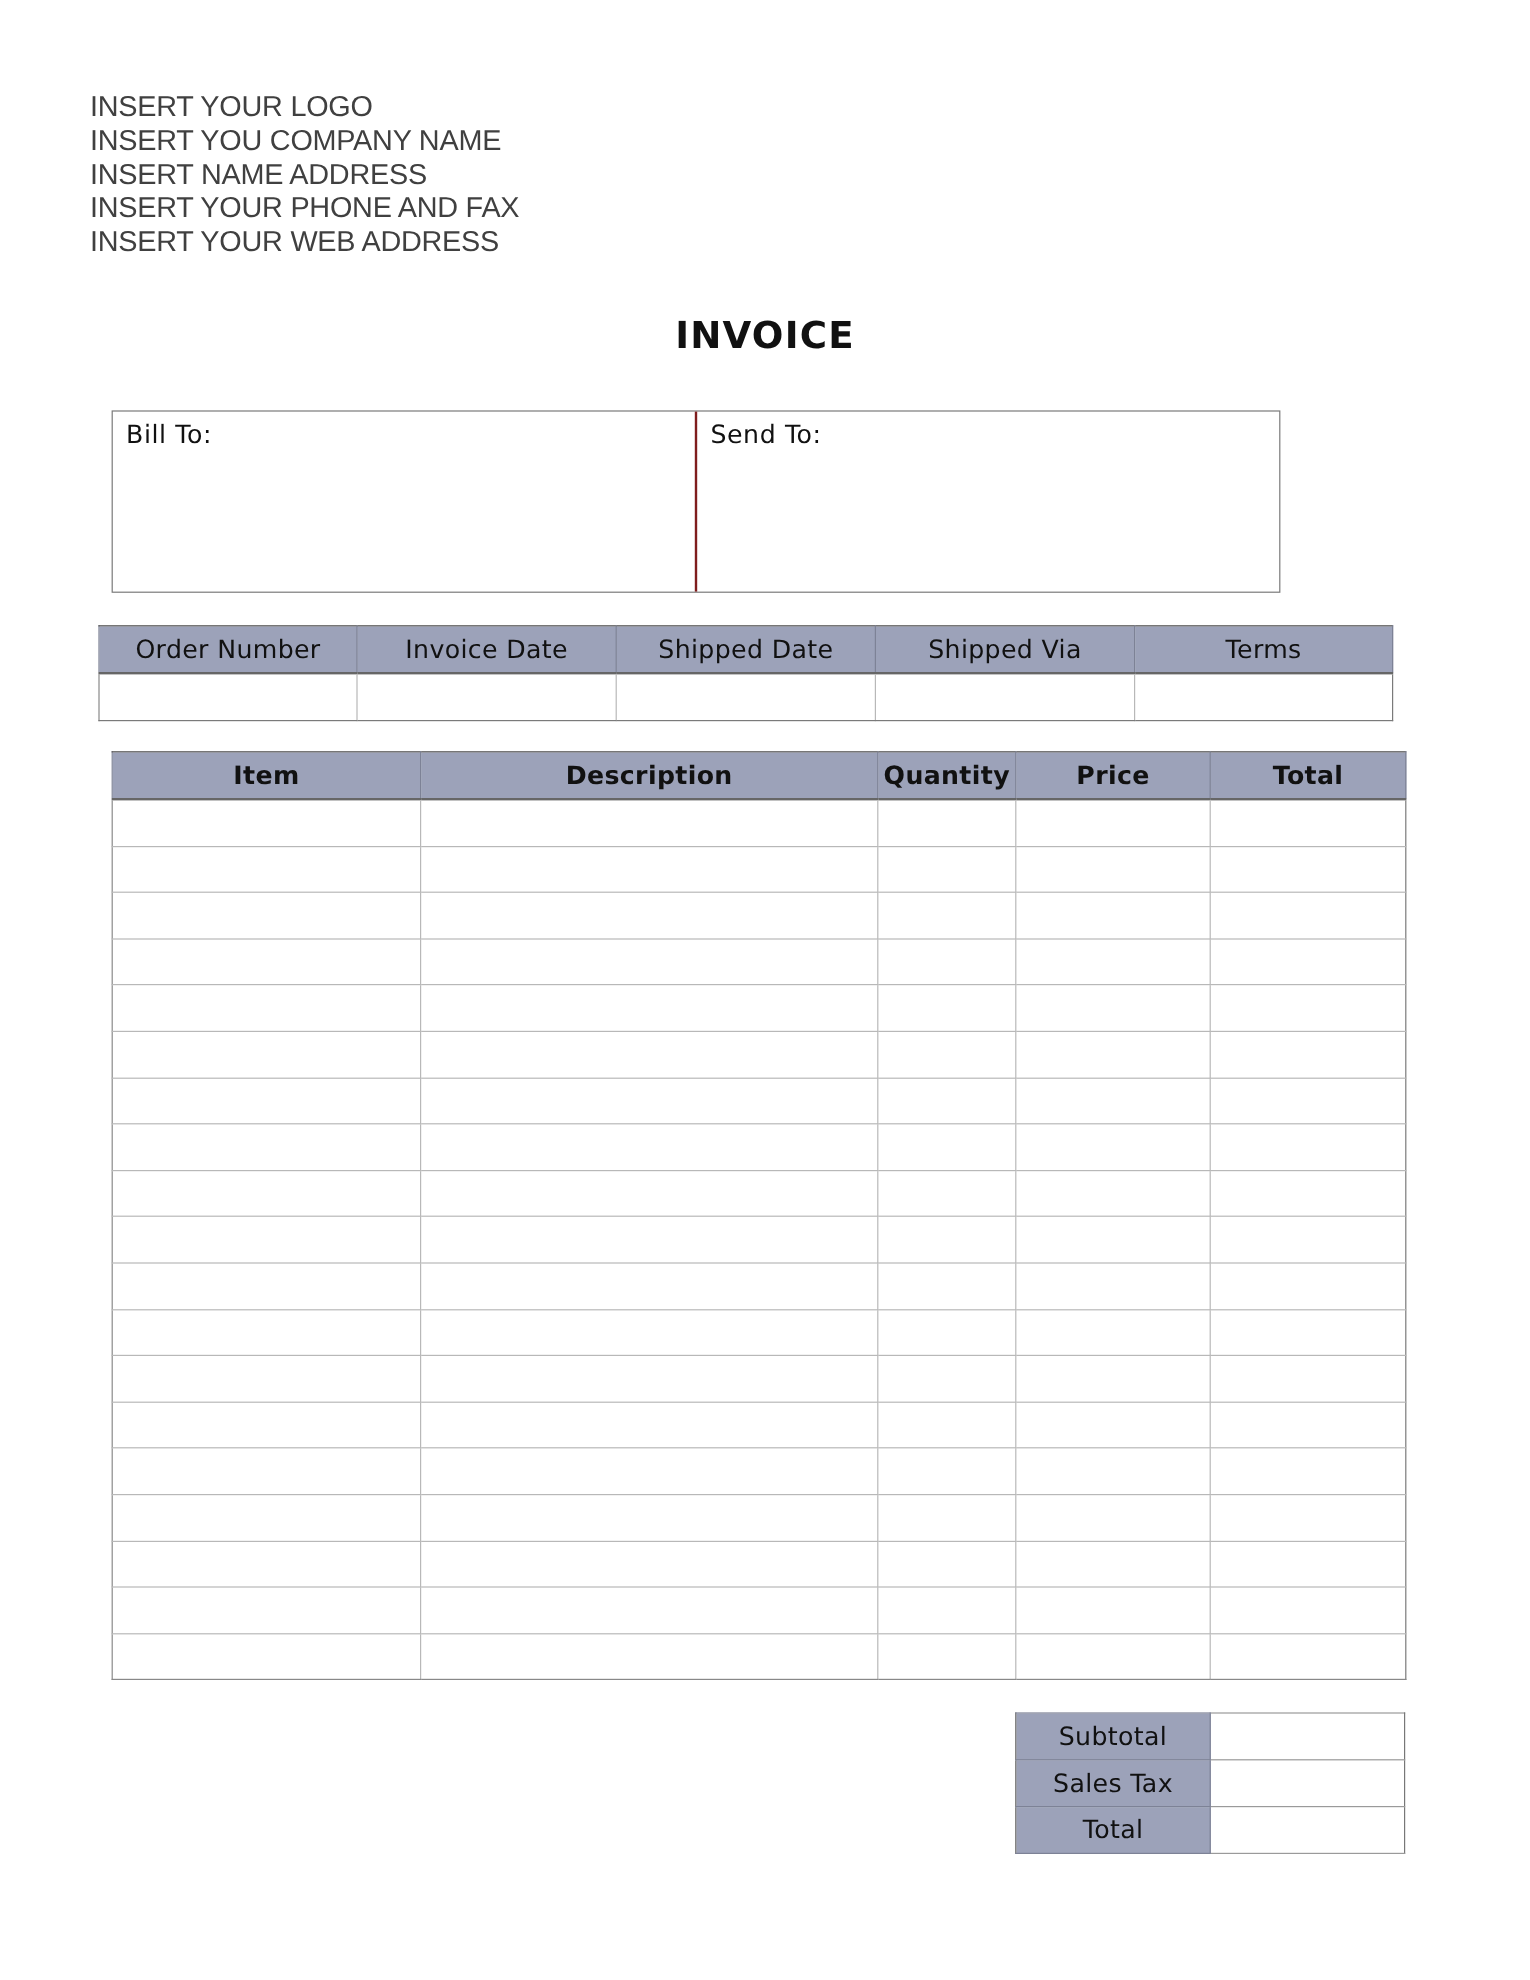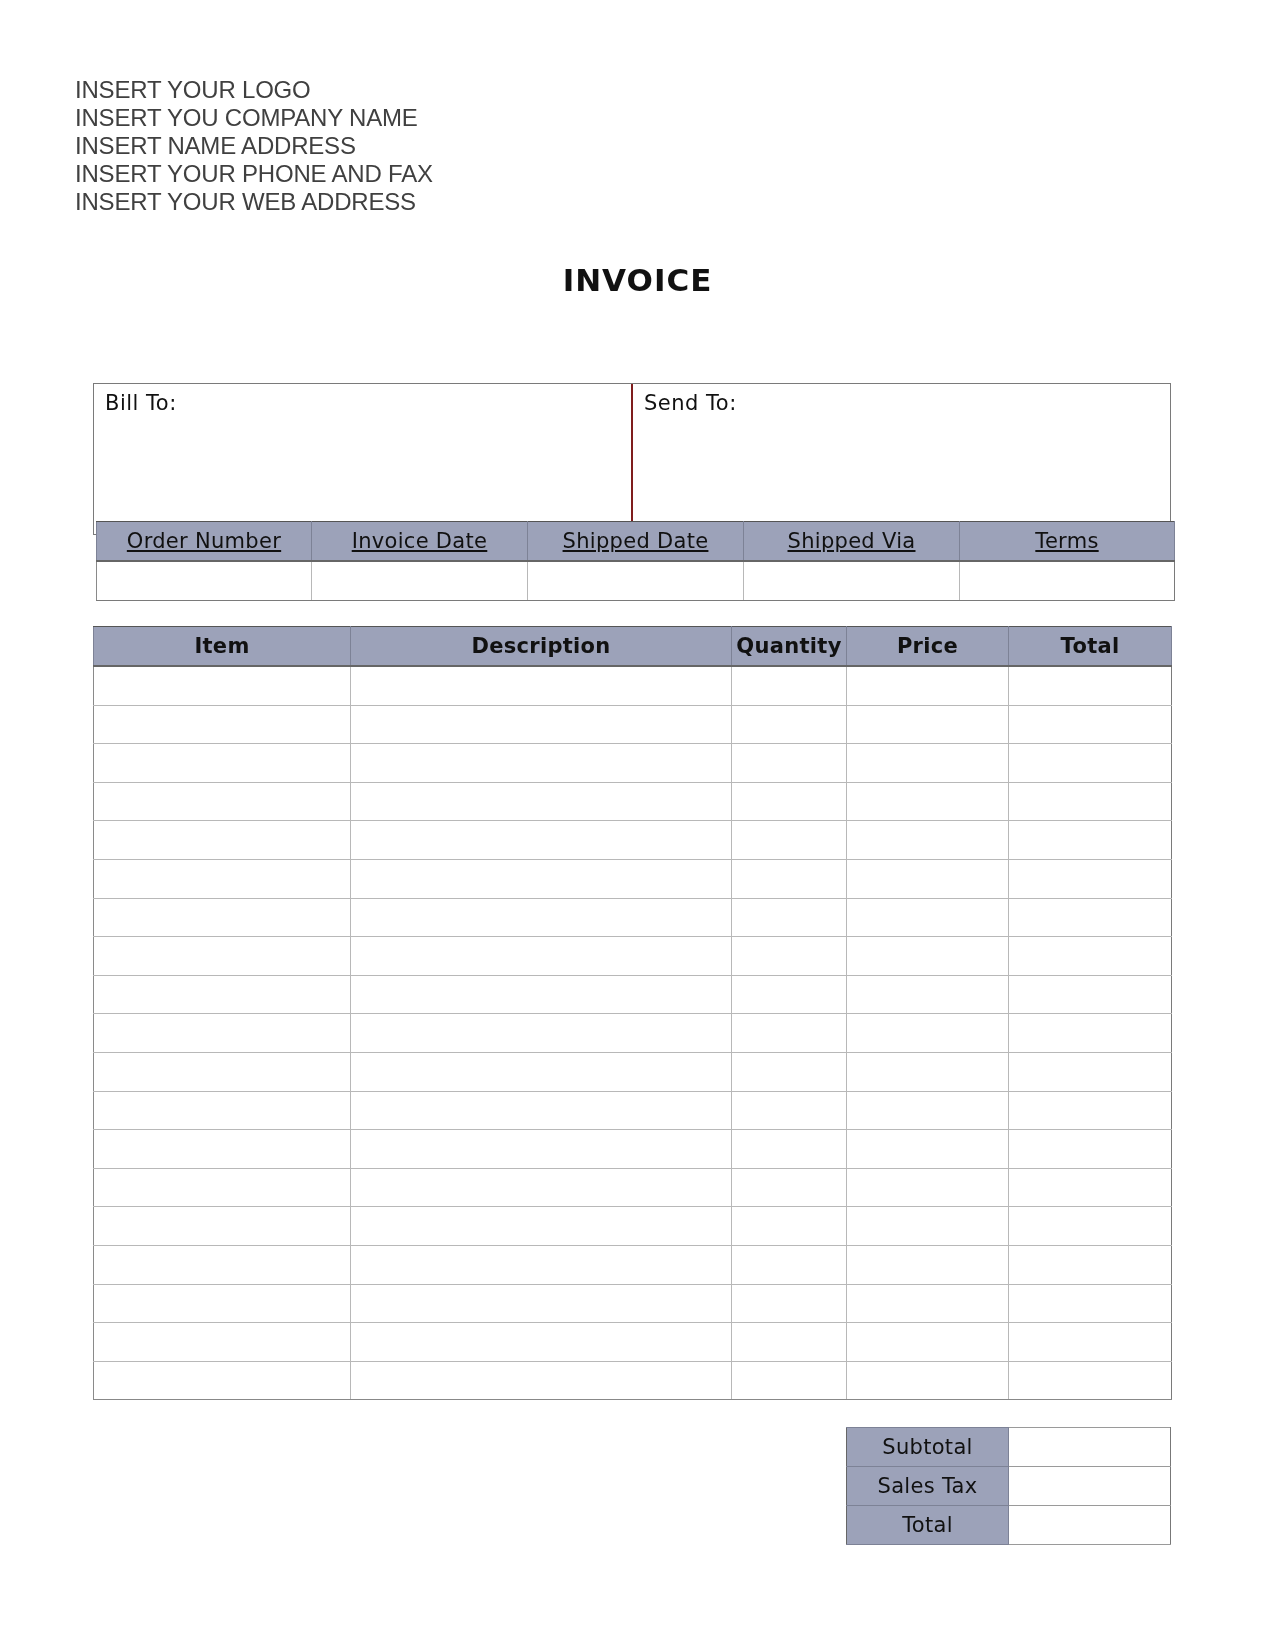--- a/index.html
+++ b/index.html
@@ -3,31 +3,31 @@
 <meta charset="utf-8">
 <style>
   html, body { margin:0; padding:0; background:#ffffff; }
   body { width:1275px; height:1650px; position:relative; overflow:hidden;
          font-family:"DejaVu Sans", sans-serif; color:#111; }
   .company { position:absolute; left:75px; top:76px; font-family:"Liberation Sans", sans-serif;
              font-size:24px; line-height:28px; color:#404040; letter-spacing:-0.2px; }
   .company div { white-space:nowrap; }
   .title { position:absolute; left:0; width:1275px; top:262px; text-align:center;
            font-family:"DejaVu Sans", sans-serif; font-weight:bold; font-size:31px; letter-spacing:1px; color:#111; }
-  .addr-box { position:absolute; left:93px; top:342px; width:1078px; height:152px;
-              border:1px solid #7a7a7a; display:flex; box-sizing:border-box;margin-top:41px; }
+  .addr-box { position:absolute; left:93px; top:342px; width:974px; height:152px;
+              border:1px solid #7a7a7a; display:flex; box-sizing:border-box; }
   .addr-cell { flex:1; position:relative; }
   .addr-cell + .addr-cell { border-left:2px solid #7f1d1d; }
   .addr-label { position:absolute; left:11px; top:7px; font-size:21px; letter-spacing:0.5px; color:#111; }
   table { border-collapse:collapse; position:absolute; table-layout:fixed; }
   th { background:#9ca2b9; font-weight:normal; font-size:21px; color:#111;
        border-left:1px solid #7d8296; border-right:1px solid #7d8296;
        border-top:1.5px solid #555; border-bottom:2px solid #666; padding:0; letter-spacing:0.3px; }
   td { border:1px solid #b8b8b8; padding:0; }
-  .order { left:96px; top:521px; width:1078px;text-decoration:underline; }
+  .order { left:82px; top:521px; width:1078px; }
   .order th { height:38px; }
   .order td { height:38px; border-bottom:1px solid #7a7a7a; }
   .order td:first-child, .items td:first-child { border-left:1px solid #8a8a8a; }
   .order td:last-child, .items td:last-child { border-right:1px solid #7a7a7a; }
   .items { left:93px; top:626px; width:1078px; }
   .items th { height:38px;font-weight:bold; }
   .items td { height:37.6px; }
   .items tr:last-child td { border-bottom:1.5px solid #888; }
   .totals { left:846px; top:1427px; width:324px; }
   .totals th { height:38px; border:1px solid #7d8296; border-left:1.5px solid #666; }

